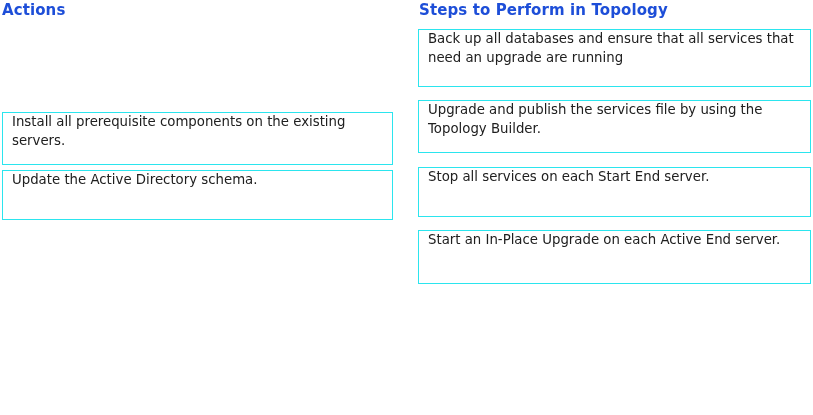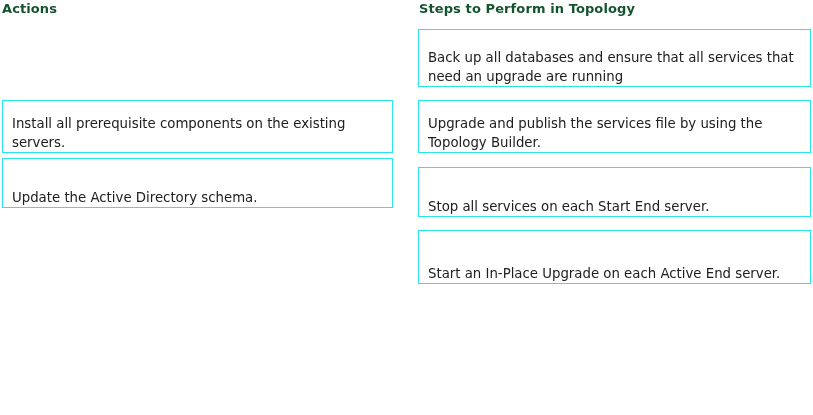--- a/index.html
+++ b/index.html
@@ -10,46 +10,46 @@
   body {
     width: 813px;
     height: 415px;
     position: relative;
     font-family: "DejaVu Sans", sans-serif;
     color: #1a1a1a;
     overflow: hidden;
   }
   .col-header {
     position: absolute;
-    font-size: 13px;
+    font-size: 15px;
     font-weight: bold;
-    color: #14532d;
+    color: #1d4ed8;
     letter-spacing: 0.1px;
     white-space: nowrap;
   }
   #actions-header { left: 2px; top: 1px; }
   #steps-header  { left: 419px; top: 1px; }
 
   .card {
     position: absolute;
     box-sizing: border-box;
     background: #ffffff;
     border: 1.5px solid #2be5ee;
     display: flex;
-    align-items: flex-end;
+    align-items: flex-start;
     padding: 0 8px 0 9px;
   }
   .card-text {
     font-size: 13.3px;
     line-height: 18.5px;
     color: #202020;
     display: block;
     width: 100%;
   }
-  .col-actions .card { left: 2px; width: 391px; }
+  .col-actions .card { left: 2px; width: 391px; margin-top: 12px; }
   .col-steps   .card { left: 418px; width: 393px; }
 </style>
 </head>
 <body>
 
 <div class="col-actions">
 
   <div class="col-header" id="actions-header">Actions</div>
 
   <div class="card" style="top:100px; height:53px;">

